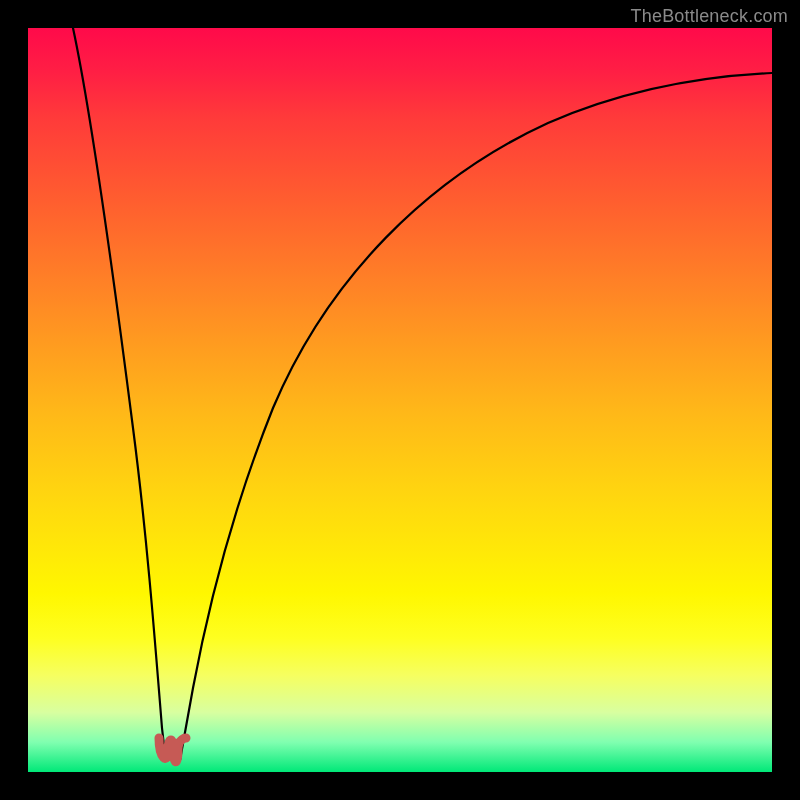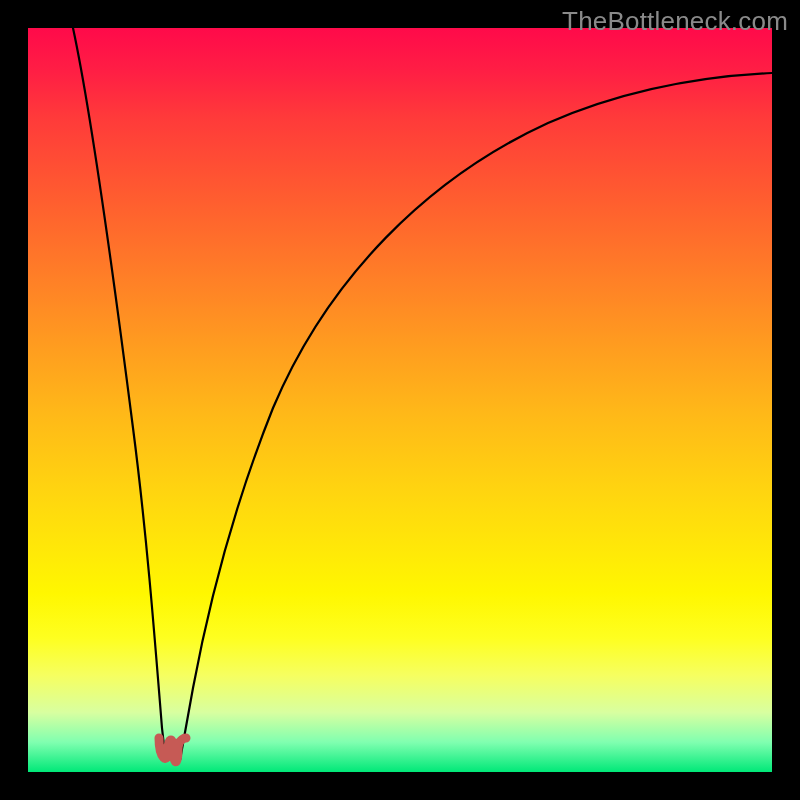--- a/index.html
+++ b/index.html
@@ -40,21 +40,21 @@
       #d8ffa0 92%,
       #80ffb0 96%,
       #00e878 100%
     );
   }
   .watermark {
     position: absolute;
     top: 6px;
     right: 12px;
     color: #8a8a8a;
-    font-size: 26px;
+    font-size: 18px;
     font-weight: 400;
     letter-spacing: 0.2px;
     z-index: 5;
   }
   svg.curve {
     position: absolute;
     inset: 0;
     width: 100%;
     height: 100%;
   }

